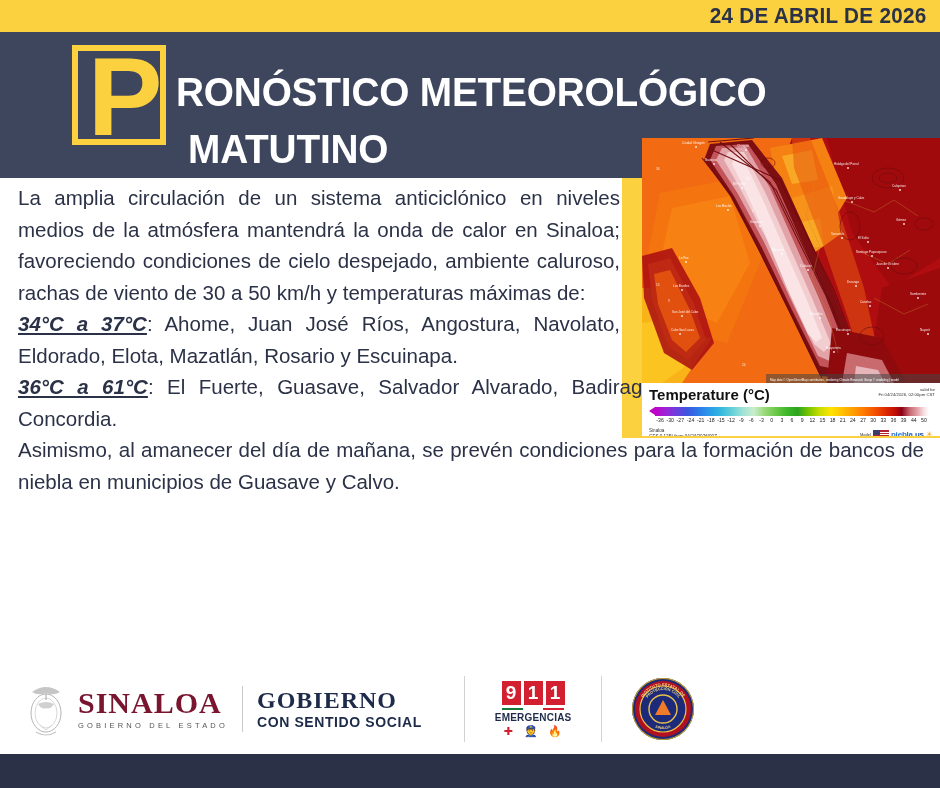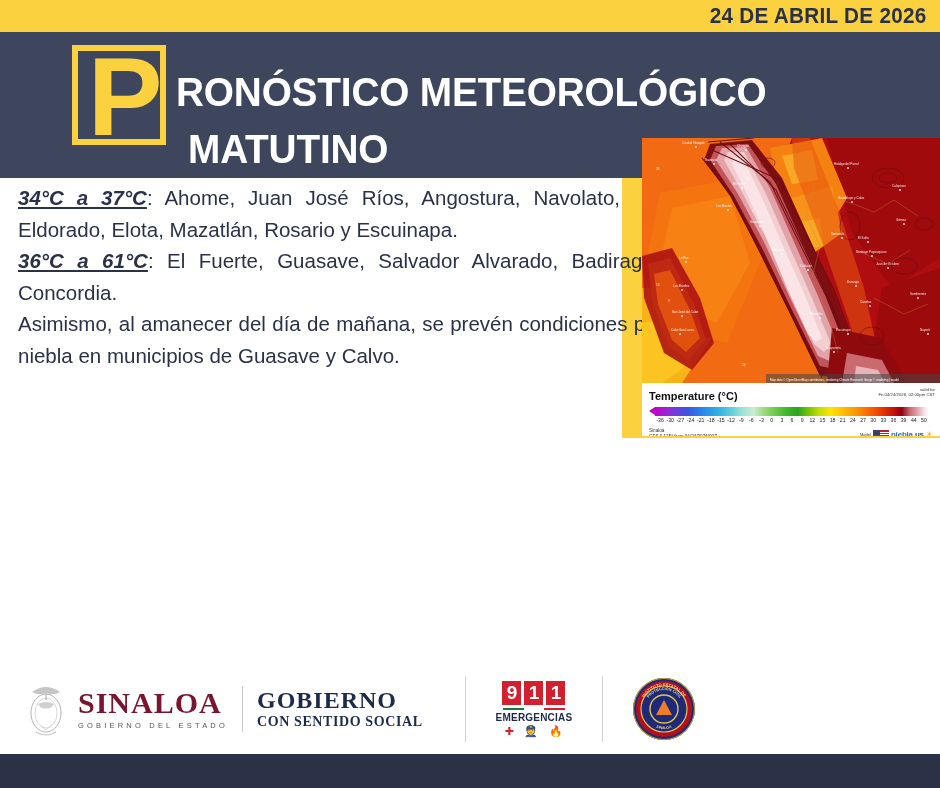--- a/index.html
+++ b/index.html
@@ -119,21 +119,21 @@
     background: #f07010;
   }
   .map-canvas svg { display: block; }
 
   .legend {
     position: absolute; left: 0; top: 245px; width: 298px; height: 53px;
     background: #ffffff;
     padding: 3px 5px 0 7px;
   }
   .legend-title {
-    font-size: 11px; font-weight: bold; color: #111;
+    font-size: 15px; font-weight: bold; color: #111;
     font-family: "Liberation Sans", sans-serif;
     display: inline-block;
   }
   .legend-valid {
     float: right; text-align: right;
     font-size: 4.3px; line-height: 5.4px; color: #333;
     font-family: "Liberation Sans", sans-serif;
     margin-top: 1px;
   }
   .cbar-wrap { position: relative; margin-top: 3px; height: 9px; width: 286px; }
@@ -207,21 +207,21 @@
     font-size: 7.5px; color: #555; letter-spacing: 3.2px;
     margin-top: 3px;
   }
   .vdiv { width: 1px; height: 46px; background: #c9c9c9; margin: 0 14px; }
   .gob-1 {
     font-family: "Liberation Serif", serif;
     font-weight: bold; font-size: 24px; color: #1d2a4a;
     letter-spacing: 1px; line-height: 25px;
   }
   .gob-2 {
-    font-family: Liberation Serif, serif;
+    font-family: Liberation Sans, sans-serif;
     font-weight: bold; font-size: 14px; color: #1d2a4a;
     letter-spacing: 0.6px; margin-top: 1px;
   }
   .sep-tall { width: 1px; height: 66px; background: #d2d2d2; margin: 0 30px; }
 
   
   .nine11 { text-align: center; }
   .nine11-digits { display: flex; gap: 3px; justify-content: center; }
   .nd {
     width: 19px; height: 24px; background: #d32030; color: #fff;
@@ -262,20 +262,21 @@
       <div class="p-glyph">P</div>
     </div>
     <div class="title-l1">RONÓSTICO METEOROLÓGICO</div>
     <div class="title-l2">MATUTINO</div>
   </div>
 
   <div class="body-panel"></div>
   <div class="yellow-strip"></div>
 
   <div class="text-col">
+    <p class="para narrow">La amplia circulación de un sistema anticiclónico en niveles medios de la atmósfera mantendrá la onda de calor en Sinaloa; favoreciendo condiciones de cielo despejado, ambiente caluroso, rachas de viento de 30 a 50 km/h y temperaturas máximas de:</p>
 
     <p class="para narrow"><span class="rng">34°C a 37°C</span><span>: </span><span>Ahome, Juan José Ríos, Angostura, Navolato, Eldorado, Elota, Mazatlán, Rosario y Escuinapa.</span></p>
 
     <p class="para wide"><span class="rng">36°C a 61°C</span><span>: </span><span>El Fuerte, Guasave, Salvador Alvarado, Badiraguato, Cosalá, San Ignacio y Concordia.</span></p>
 
 
     <p class="para wide">Asimismo, al amanecer del día de mañana, se prevén condiciones para la formación de bancos de niebla en municipios de Guasave y Calvo.</p>
   </div>
 
   <div class="map-block">

